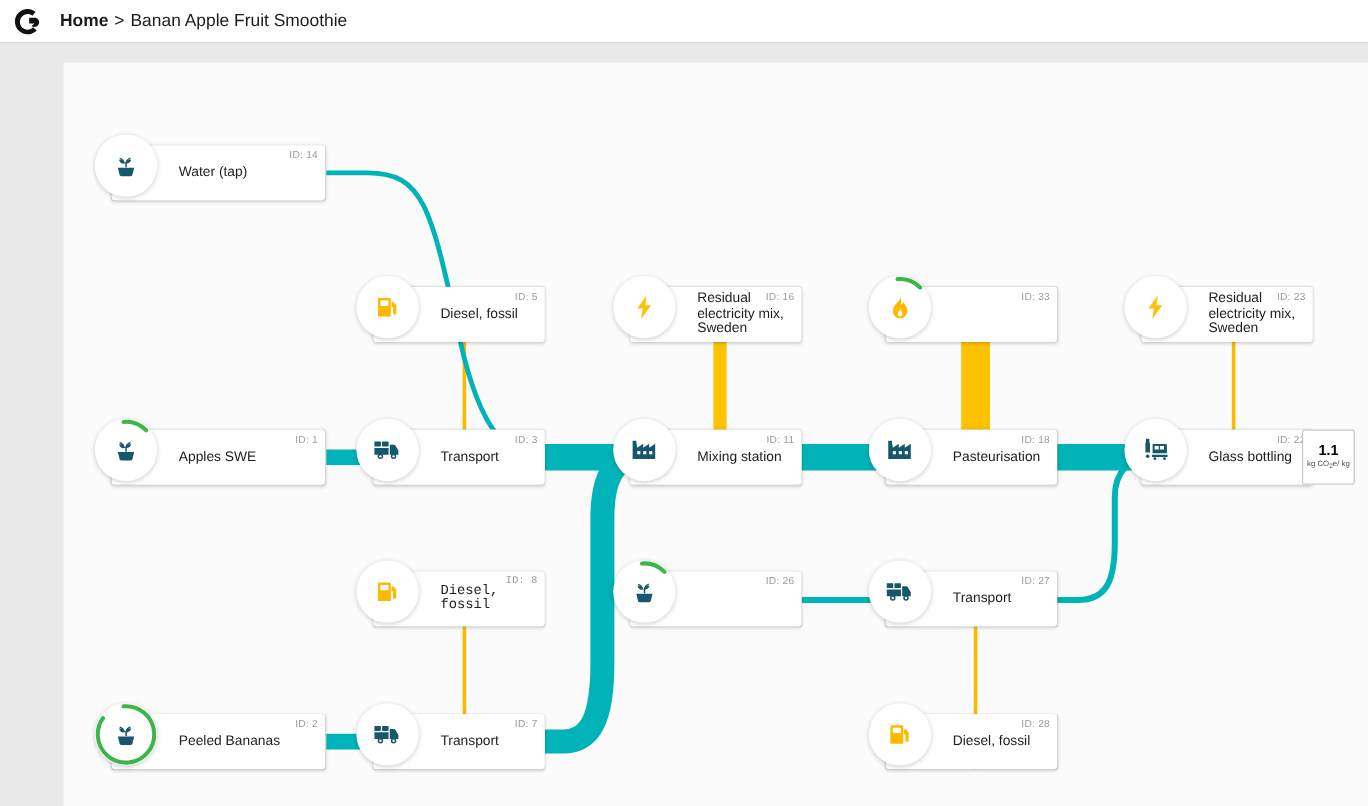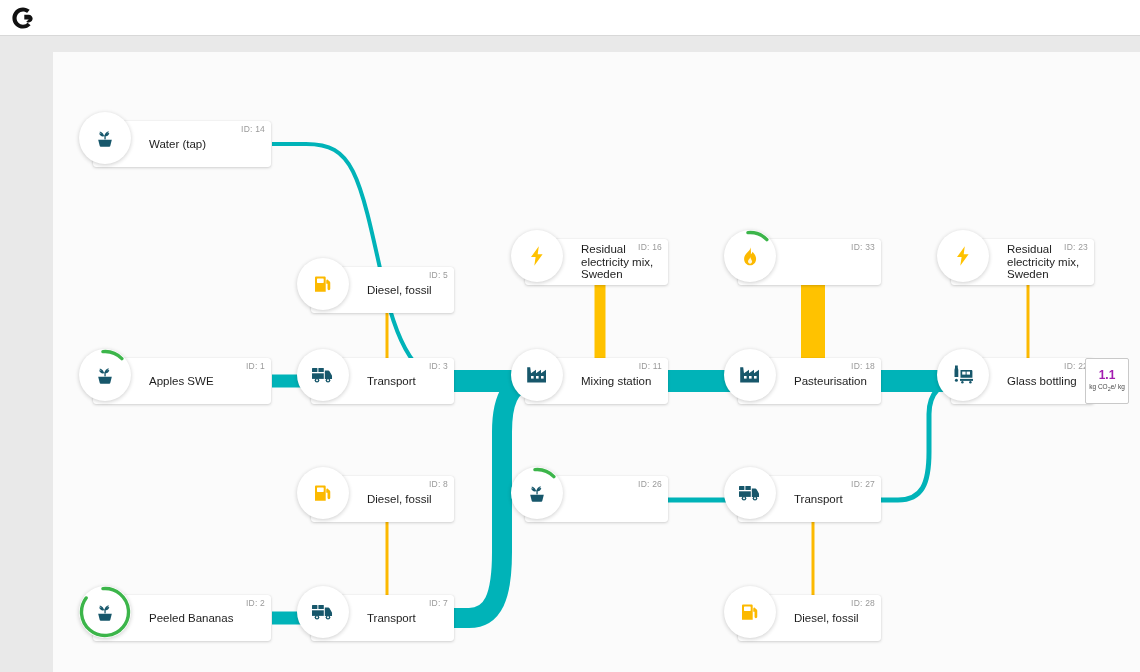--- a/index.html
+++ b/index.html
@@ -80,33 +80,38 @@
   .badge {
     position: absolute;
     width: 44px; height: 46px;
     background: #ffffff;
     border: 1px solid #c9c9c9;
     border-radius: 2px;
     display: flex; flex-direction: column;
     align-items: center; justify-content: center;
     z-index: 5;
   }
-  .badge-val { font-size: 12px; font-weight: 700; color: #a21caf; line-height: 13px; }
+  .badge-val { font-size: 12px; font-weight: 700; color: #000000; line-height: 13px; }
   .badge-unit { font-size: 6.5px; color: #4a4a4a; line-height: 8px; margin-top: 1px; white-space: nowrap; }
 </style>
 </head>
 <body>
 
 <div class="topbar">
   <div class="logo">
     <svg width="26" height="26" viewBox="0 0 26 26">
       <path d="M13 2.4C7.1 2.4 2.4 7.1 2.4 13S7.1 23.6 13 23.6c3.0 0 5.7-1.25 7.6-3.25l-3.0-2.6c-1.15 1.2-2.8 1.95-4.6 1.95-3.55 0-6.4-2.85-6.4-6.4S9.45 6.6 13 6.6c1.55 0 2.95.55 4.05 1.45l2.6-3.2C17.85 3.3 15.5 2.4 13 2.4z" fill="#111"></path>
       <path d="M14.3 9.7h4.4c2.2 0 3.95 1.75 3.95 3.9s-1.75 3.9-3.95 3.9c-.95 0-1.8-.33-2.47-.87l2.5-2.15h-4.43z" fill="#111"></path>
     </svg>
   </div>
+  <div class="crumbs">
+    <span class="crumb-home">Home</span>
+    <span class="crumb-sep">&gt;</span>
+    <span class="crumb-cur">Banan Apple Fruit Smoothie</span>
+  </div>
 </div>
 
 <div class="leftstrip"></div>
 
 <div class="canvas">
 
   <svg id="edges" viewBox="0 0 1087 620">
 
     <g stroke="#fcb900" fill="none" stroke-width="3">
       <path d="M334,233 L334,308"></path>
@@ -143,21 +148,21 @@
           <svg width="26" height="26" viewBox="0 0 26 26" fill="#17576b">
             <path d="M12.2 11.3c-.4-2.5-2.0-4.3-4.3-4.9l-.3 1.1 2.0 1.0-2.4-.35c.25 1.6 1.5 2.9 3.1 3.35z"></path>
             <path d="M14.0 11.35c1.7-.35 3.0-1.7 3.3-3.4l-2.5.4 2.05-1.05-.35-1.1c-2.3.7-3.85 2.6-4.1 5.1z"></path>
             <rect x="12.4" y="10.2" width="1.3" height="4.2"></rect>
             <path d="M6.2 14.7h13.6l-1.5 6.1c-.15.6-.7 1.0-1.3 1.0H9.0c-.6 0-1.15-.4-1.3-1.0z"></path>
           </svg>
         </div>
         <div class="node-id">ID: 14</div>
         <div class="node-label">Water (tap)</div>
       </div>
-      <div class="node" style="left: 258px; top: 187px; width: 143px; margin-top: 28px;">
+      <div class="node" style="left: 258px; top: 187px; width: 143px;">
         <div class="bubble">
           <svg width="26" height="26" viewBox="0 0 26 26" fill="#fcb900">
             <path d="M6.2 5.4h8.3c.7 0 1.2.55 1.2 1.2v14.2H5.0V6.6c0-.65.55-1.2 1.2-1.2z"></path>
             <rect x="7.0" y="7.5" width="6.7" height="4.4" rx=".6" fill="#fff"></rect>
             <path d="M17.1 8.3l2.6 2.3c.35.3.55.75.55 1.2v6.0c0 .75-.6 1.35-1.35 1.35s-1.35-.6-1.35-1.35v-5.0h-1.3V9.5z"></path>
           </svg>
         </div>
         <div class="node-id">ID: 5</div>
         <div class="node-label">Diesel, fossil</div>
       </div>
@@ -255,21 +260,21 @@
             <rect x="13.2" y="10.6" width="3.4" height="3.0" fill="#fff"></rect>
             <rect x="17.6" y="10.6" width="3.4" height="3.0" fill="#fff"></rect>
             <path d="M11.0 17.9h13.0v2.0H11.0z"></path>
             <circle cx="13.4" cy="21.2" r="1.2"></circle>
             <circle cx="21.4" cy="21.2" r="1.2"></circle>
           </svg>
         </div>
         <div class="node-id">ID: 22</div>
         <div class="node-label">Glass bottling</div>
       </div>
-      <div class="node" style="left: 258px; top: 424px; width: 143px;">
+      <div class="node" style="left: 258px; top: 424px; width: 143px; font-family: Liberation Mono, monospace;">
         <div class="bubble">
           <svg width="26" height="26" viewBox="0 0 26 26" fill="#fcb900">
             <path d="M6.2 5.4h8.3c.7 0 1.2.55 1.2 1.2v14.2H5.0V6.6c0-.65.55-1.2 1.2-1.2z"></path>
             <rect x="7.0" y="7.5" width="6.7" height="4.4" rx=".6" fill="#fff"></rect>
             <path d="M17.1 8.3l2.6 2.3c.35.3.55.75.55 1.2v6.0c0 .75-.6 1.35-1.35 1.35s-1.35-.6-1.35-1.35v-5.0h-1.3V9.5z"></path>
           </svg>
         </div>
         <div class="node-id">ID: 8</div>
         <div class="node-label">Diesel, fossil</div>
       </div>

